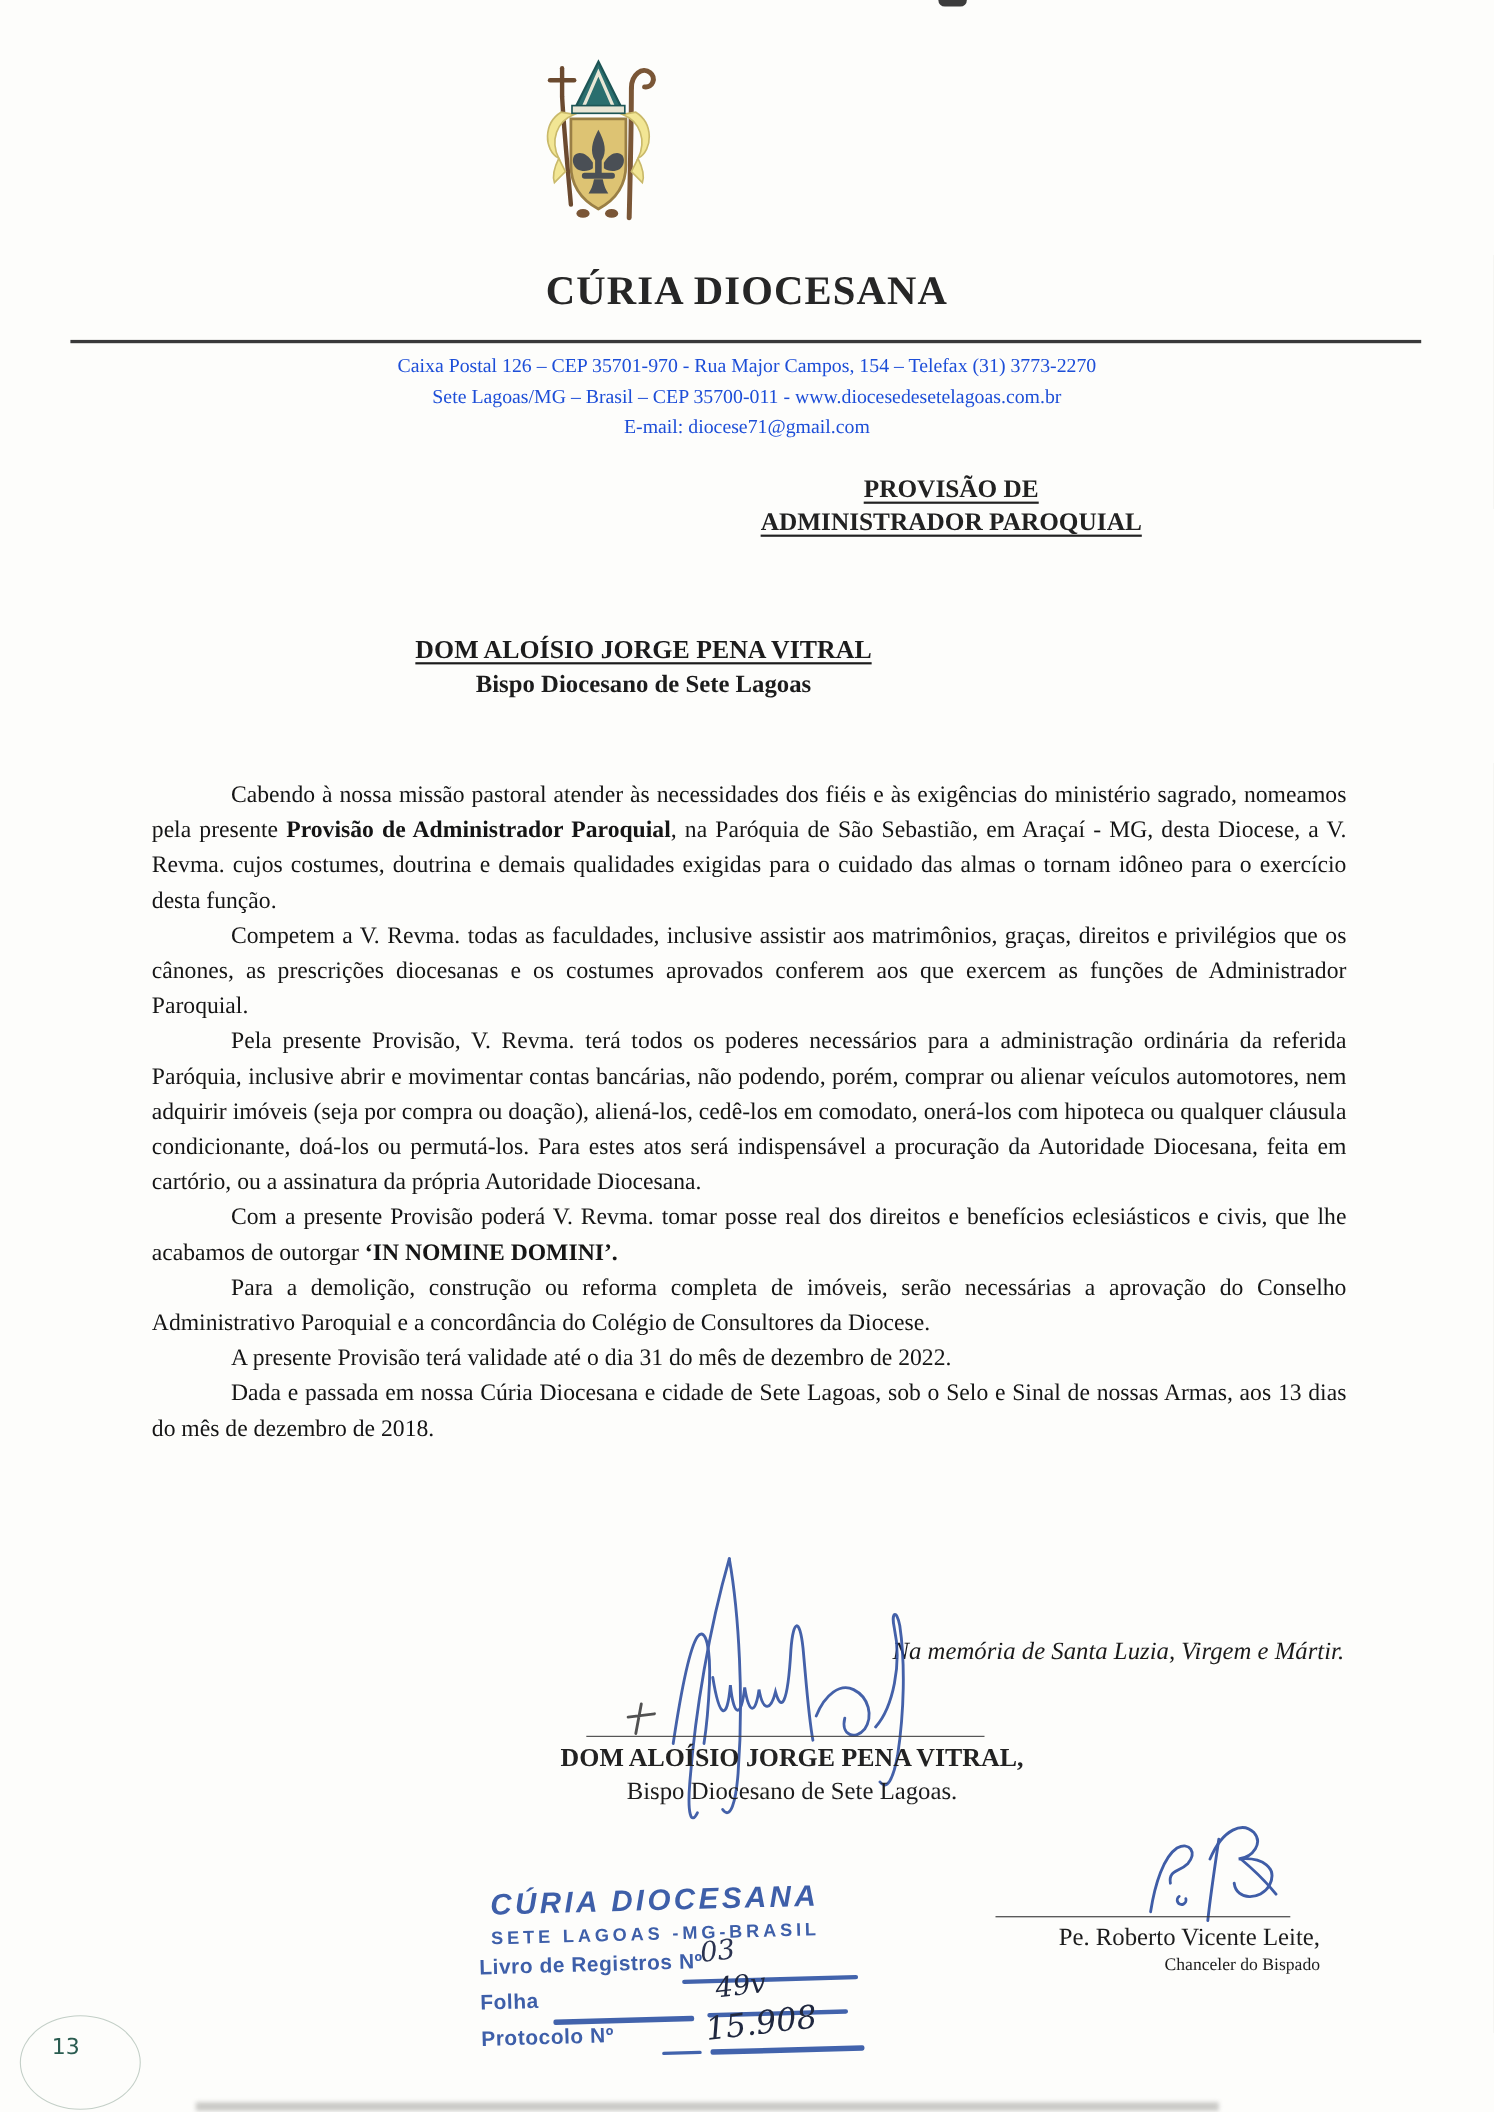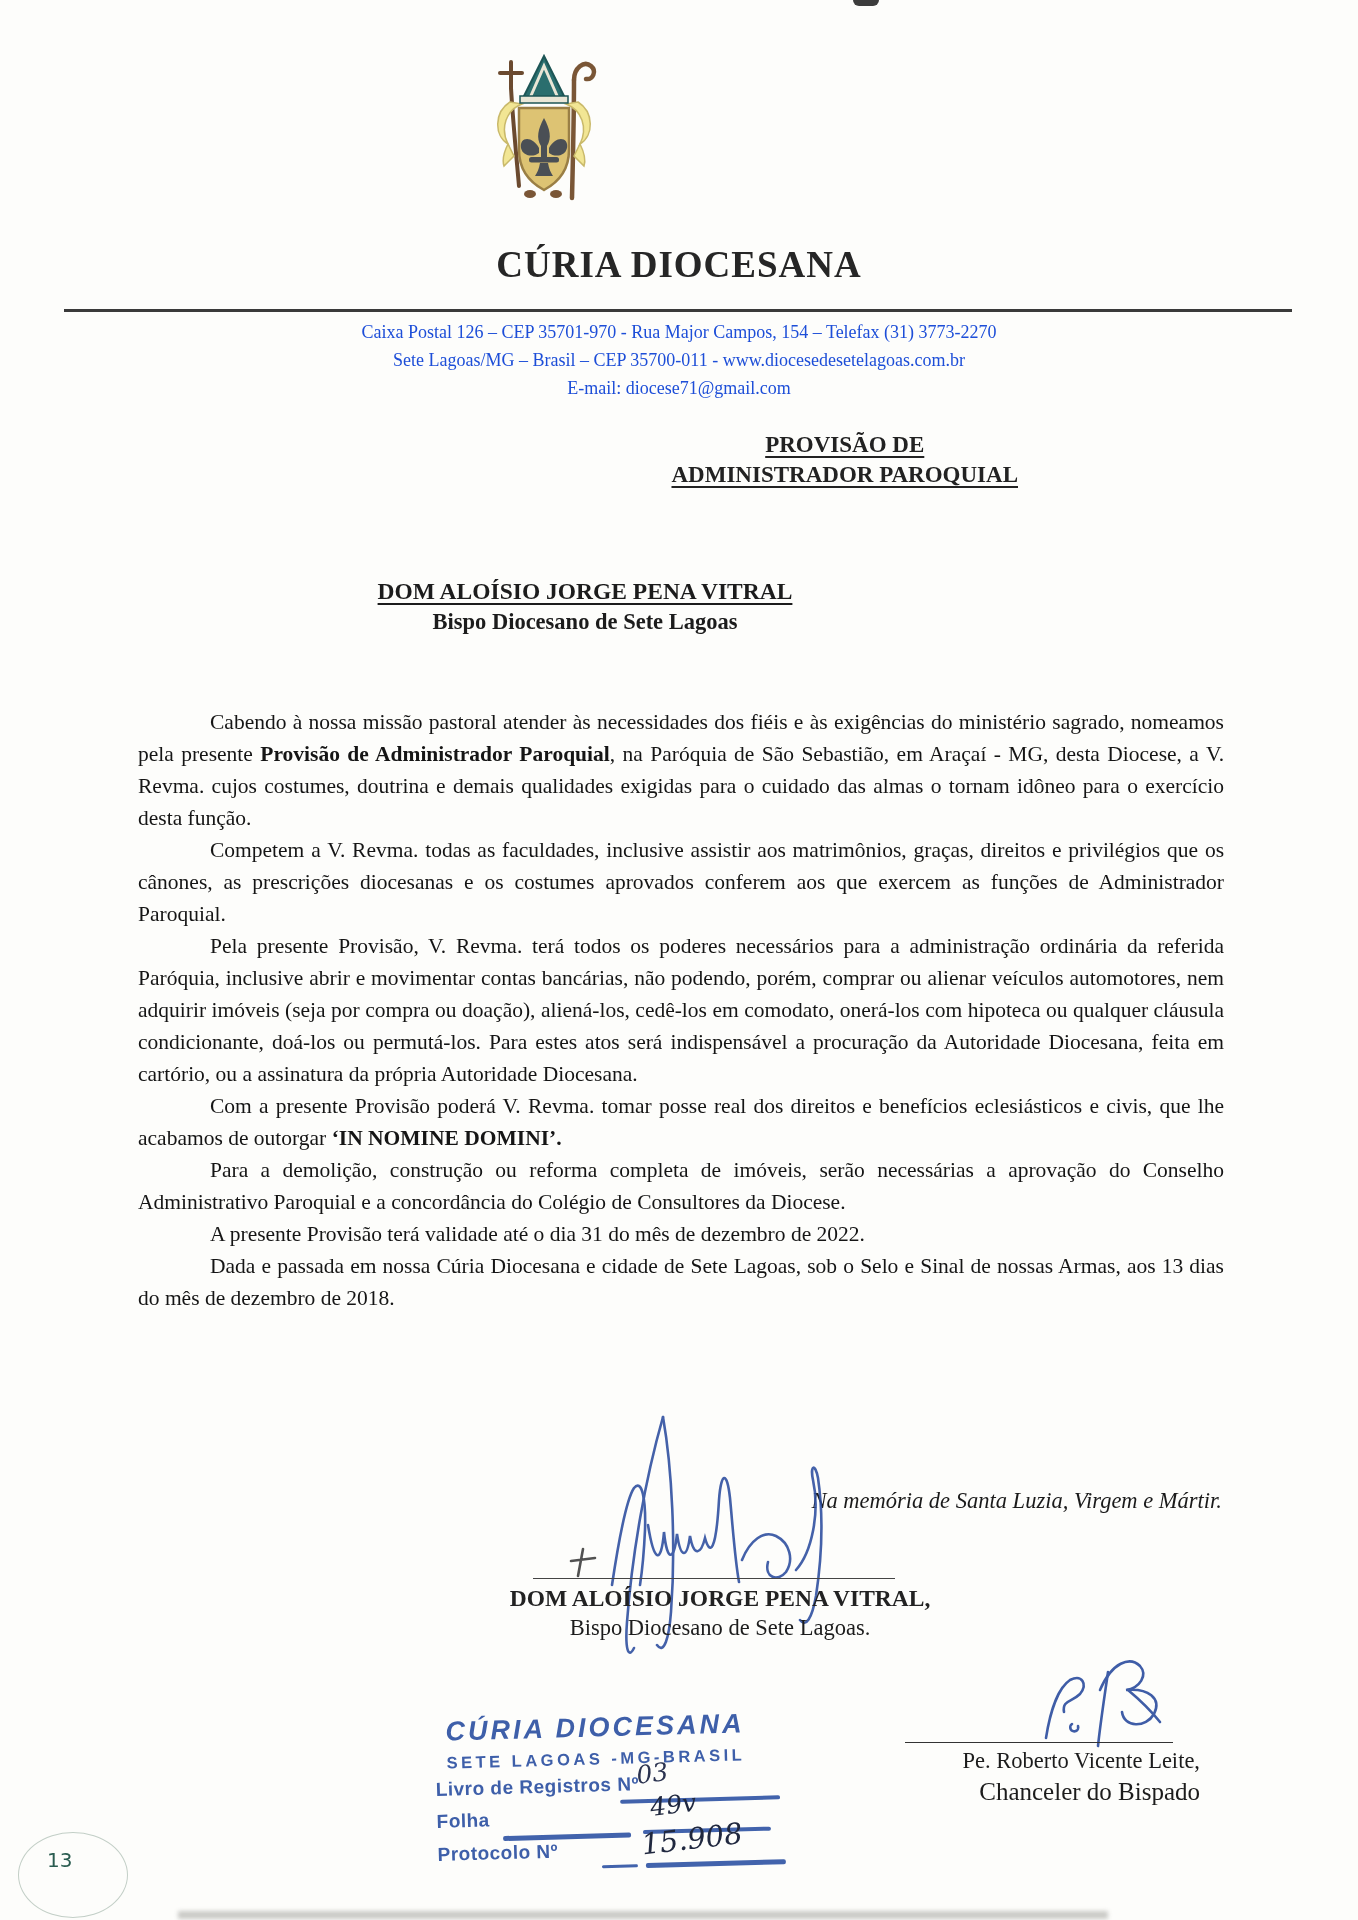--- a/index.html
+++ b/index.html
@@ -18,21 +18,21 @@
   .curia-title{
     position:absolute;left:0;top:243px;width:1358px;text-align:center;
     font-size:37px;font-weight:bold;letter-spacing:1px;color:#262626;
   }
   .head-rule{position:absolute;left:64px;top:309px;width:1228px;height:0;
     border-top:3px solid #3a3a3a;}
   .addr{position:absolute;left:0;width:1358px;text-align:center;font-size:18px;color:#1d4ed8;}
   .addr1{top:322px;} .addr2{top:350px;} .addr3{top:378px;}
   
   .prov-title{
-    position:absolute;right:340px;top:430px;text-align:center;
+    position:absolute;right:320px;top:430px;text-align:center;
     font-size:23px;font-weight:bold;color:#222;line-height:30px;
   }
   .prov-title .u{text-decoration:underline;text-underline-offset:4px;text-decoration-thickness:2px;}
   
   .bishop-head{position:absolute;left:0;top:578px;width:1170px;text-align:center;}
   .bishop-name{font-size:23.5px;font-weight:bold;text-decoration:underline;
     text-underline-offset:4px;text-decoration-thickness:2px;}
   .bishop-role{font-size:22.5px;font-weight:bold;margin-top:4px;}
   
   .body-text{
@@ -64,21 +64,21 @@
   .hand{position:absolute;font-family:"DejaVu Serif",serif;font-style:italic;color:#2b3350;
     transform:rotate(-5deg);}
   .hv1{left:205px;top:48px;font-size:25px;}
   .hv2{left:218px;top:80px;font-size:25px;color:#20283f;}
   .hv3{left:208px;top:112px;font-size:29px;color:#20283f;}
   
   .sig-line-chanc{position:absolute;left:905px;top:1742px;width:268px;height:0;
     border-top:1.5px solid #333;}
   .chanc-block{position:absolute;left:880px;top:1748px;width:320px;text-align:right;}
   .chanc-name{font-size:22.5px;}
-  .chanc-role{font-size:25px;margin-top:4px;}
+  .chanc-role{font-size:16px;margin-top:4px;}
   
   .corner-arc{position:absolute;left:18px;top:1832px;width:108px;height:84px;
     border:1.5px solid #c3cfc7;border-radius:50%;}
   .corner-num{position:absolute;left:47px;top:1848px;font-size:20px;color:#2a5c50;
     font-family:"DejaVu Sans",sans-serif;}
   .top-mark{position:absolute;left:853px;top:0;width:26px;height:6px;background:#3c3c3c;
     border-radius:0 0 6px 6px;}
   .bottom-smudge{position:absolute;left:178px;top:1911px;width:930px;height:8px;
     background:#8d8d88;opacity:.45;filter:blur(2px);}
 </style>

